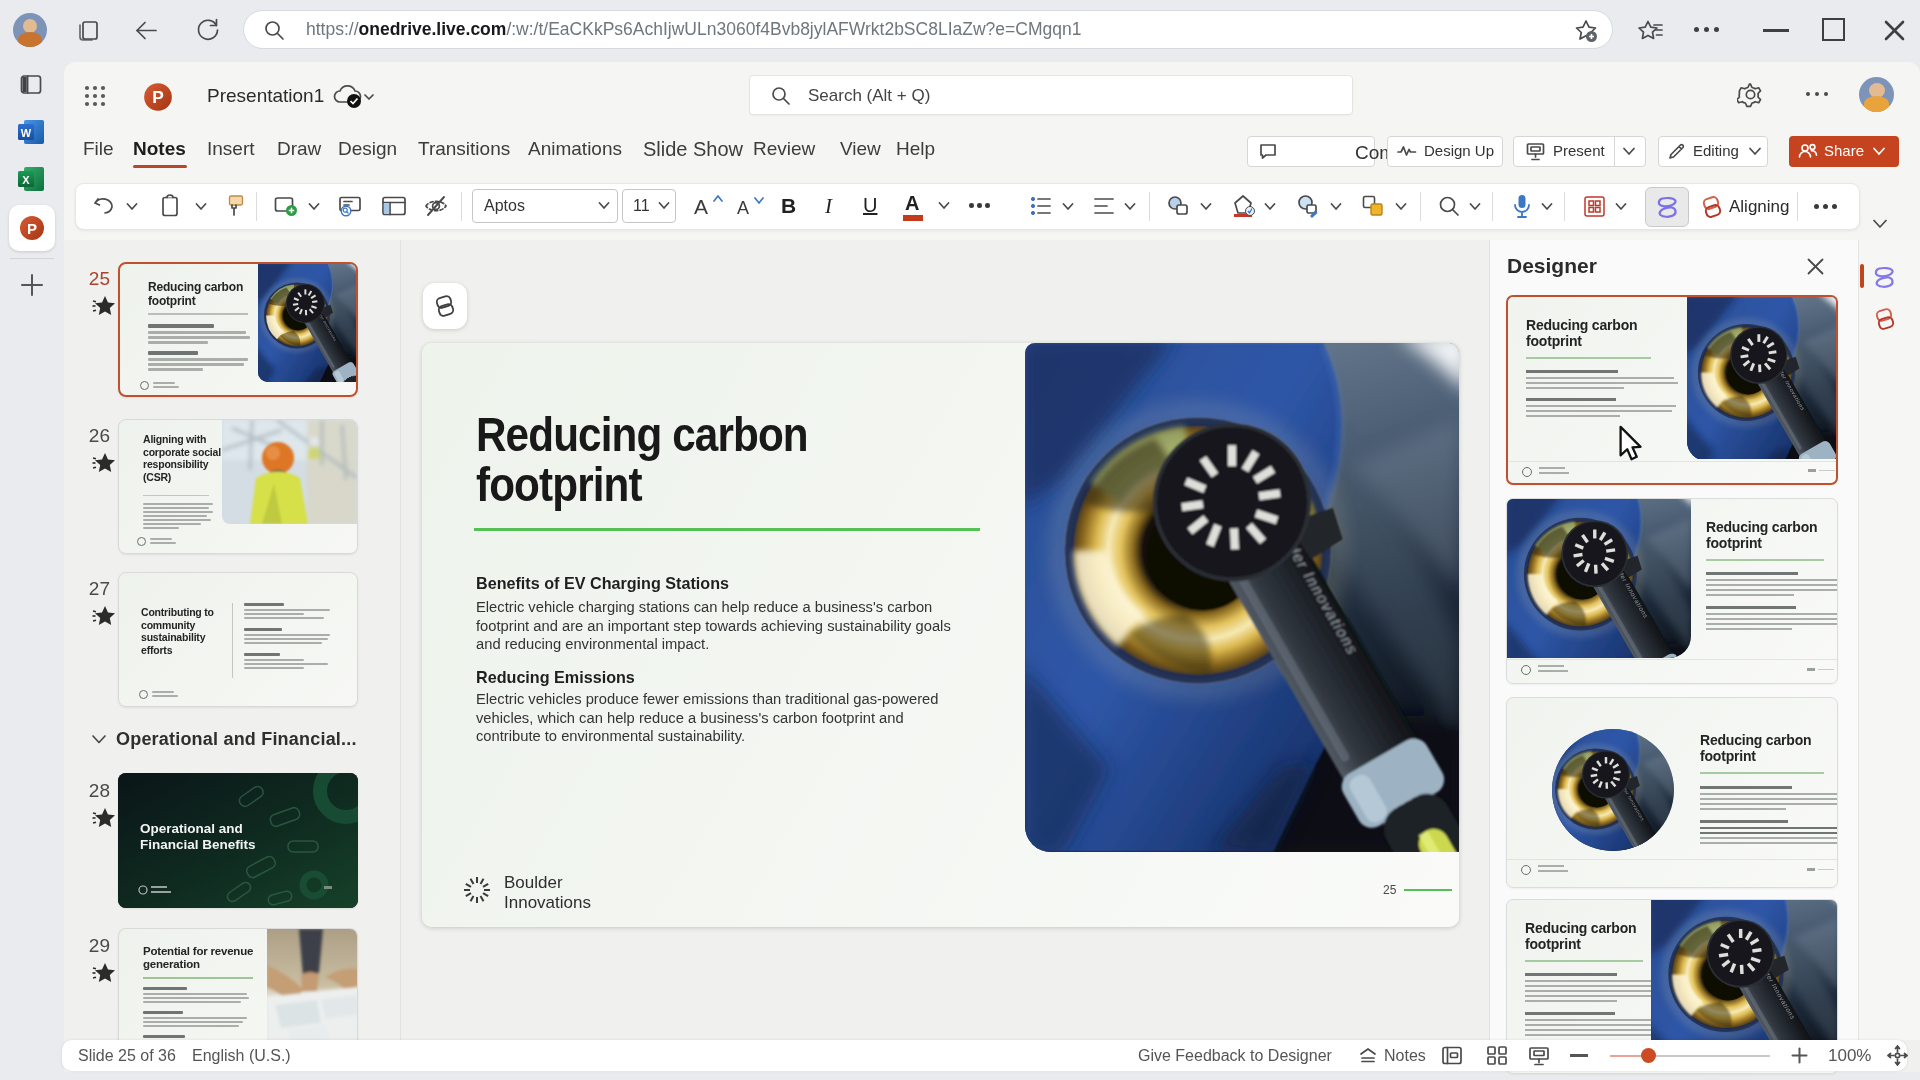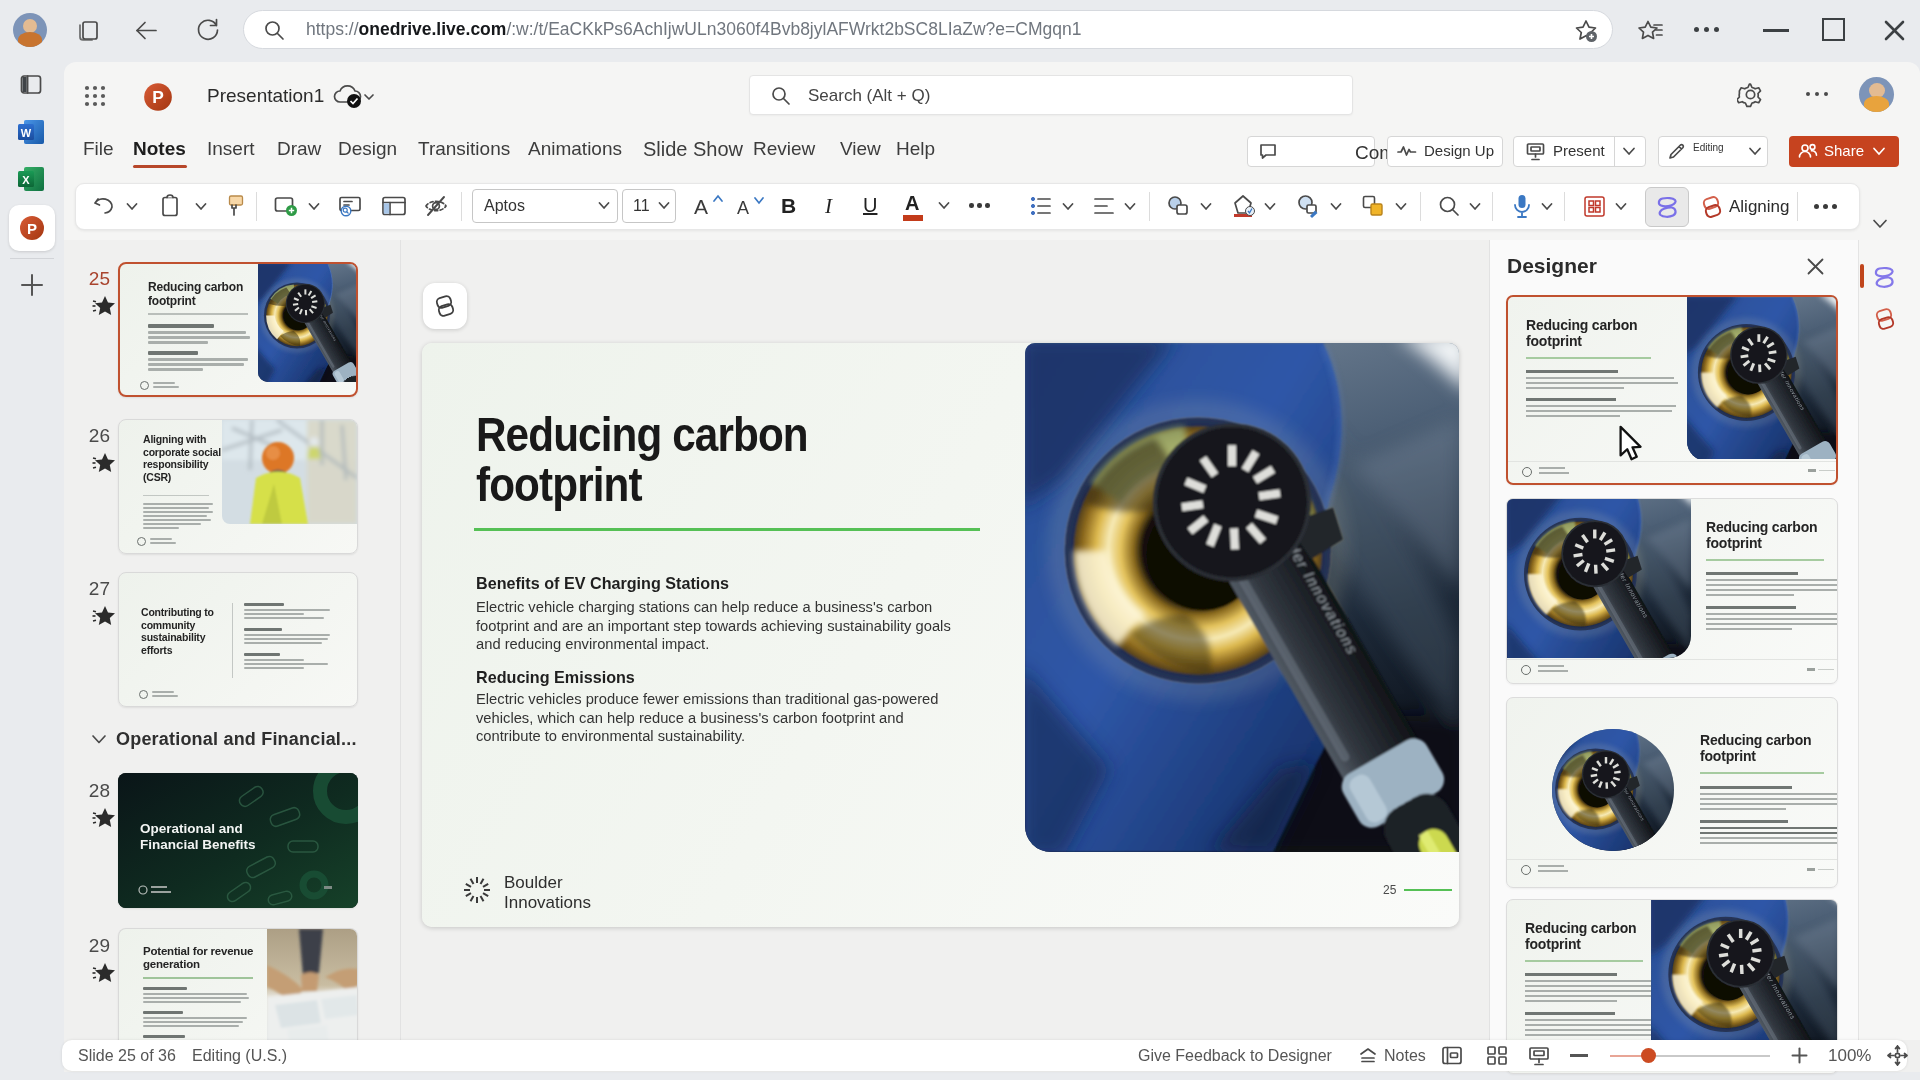--- a/index.html
+++ b/index.html
@@ -317,21 +317,21 @@
     </g>
 </svg>
 <div class="a" style="left:1553px;top:142px;font-size:15px;color:#333">Present</div>
 <svg class="a" style="left:1622px;top:147px" width="14" height="9" viewBox="0 0 14 9">
     <path class="ic" d="M2,1.5 L7,7 L12,1.5"></path>
   </svg>
 <div class="a" style="left:1658px;top:136px;width:110px;height:31px;background:#fff;border:1px solid #d6d6d6;border-radius:4px"></div>
 <svg class="a" style="left:1668px;top:142px" width="18" height="18" viewBox="0 0 18 18">
   <path class="ic" d="M2,16 L3,12.5 L12.5,3 A1.8,1.8 0 0,1 15,5.5 L5.5,15 Z M11,4.5 L13.5,7"></path>
 </svg>
-<div class="a" style="left:1693px;top:142px;font-size:10px;color:#333">Editing</div>
+<div class="a" style="left:1693px;top:142px;font-size:15px;color:#333">Editing</div>
 <svg class="a" style="left:1748px;top:147px" width="14" height="9" viewBox="0 0 14 9">
     <path class="ic" d="M2,1.5 L7,7 L12,1.5"></path>
   </svg>
 <div class="a" style="left:1789px;top:136px;width:110px;height:31px;background:#c6431f;border-radius:4px"></div>
 <svg class="a" style="left:1797px;top:142px" width="22" height="18" viewBox="0 0 22 18">
   <g stroke="#fff" stroke-width="1.6" fill="none" stroke-linecap="round">
     <circle cx="8" cy="6" r="3"></circle>
       <path d="M2.5,15 a5.5,5.5 0 0 1 11,0"></path>
     <circle cx="15.5" cy="5" r="2.4"></circle>
       <path d="M14.5,8.8 a4.5,4.5 0 0 1 5,4.5"></path>
@@ -921,21 +921,21 @@
 </svg>
 <svg class="a" style="left:1873px;top:307px" width="24" height="24" viewBox="0 0 24 24">
   <g fill="none" stroke-width="1.9" stroke-linejoin="round">
     <path d="M8,3 h6 a4,4 0 0 1 4,4 v2 a4,4 0 0 1 -4,4 h-6 a4,4 0 0 1 -4,-4 v-2 a4,4 0 0 1 4,-4 Z" transform="rotate(-18 11 8)" stroke="#d35f4a"></path>
     <path d="M10,11 h6 a4,4 0 0 1 4,4 v2 a4,4 0 0 1 -4,4 h-6 a4,4 0 0 1 -4,-4 v-2 a4,4 0 0 1 4,-4 Z" transform="rotate(-18 13 16)" stroke="#b33828"></path>
   </g>
 </svg>
 
 <div class="a" style="left:62px;top:1040px;width:1845px;height:31px;background:#fff;border-radius:10px;box-shadow:0 0 3px rgba(0,0,0,.1)"></div>
 <div class="a" style="left:78px;top:1047px;font-size:16px;color:#555">Slide 25 of 36</div>
-<div class="a" style="left:192px;top:1047px;font-size:16px;color:#555">Editing (U.S.)</div>
+<div class="a" style="left:192px;top:1047px;font-size:16px;color:#555">English (U.S.)</div>
 <div class="a" style="left:1138px;top:1047px;font-size:16px;color:#555">Give Feedback to Designer</div>
 <svg class="a" style="left:1358px;top:1046px" width="20" height="19" viewBox="0 0 20 19">
   <g class="ic" stroke-width="1.6">
       <path d="M3,8 L10,3 L17,8"></path>
       <line x1="4" y1="12" x2="16" y2="12"></line>
       <line x1="4" y1="15.5" x2="16" y2="15.5"></line>
     </g>
 </svg>
 <div class="a" style="left:1384px;top:1047px;font-size:16px;color:#555">Notes</div>
 <svg class="a" style="left:1441px;top:1045px" width="22" height="21" viewBox="0 0 22 21">

